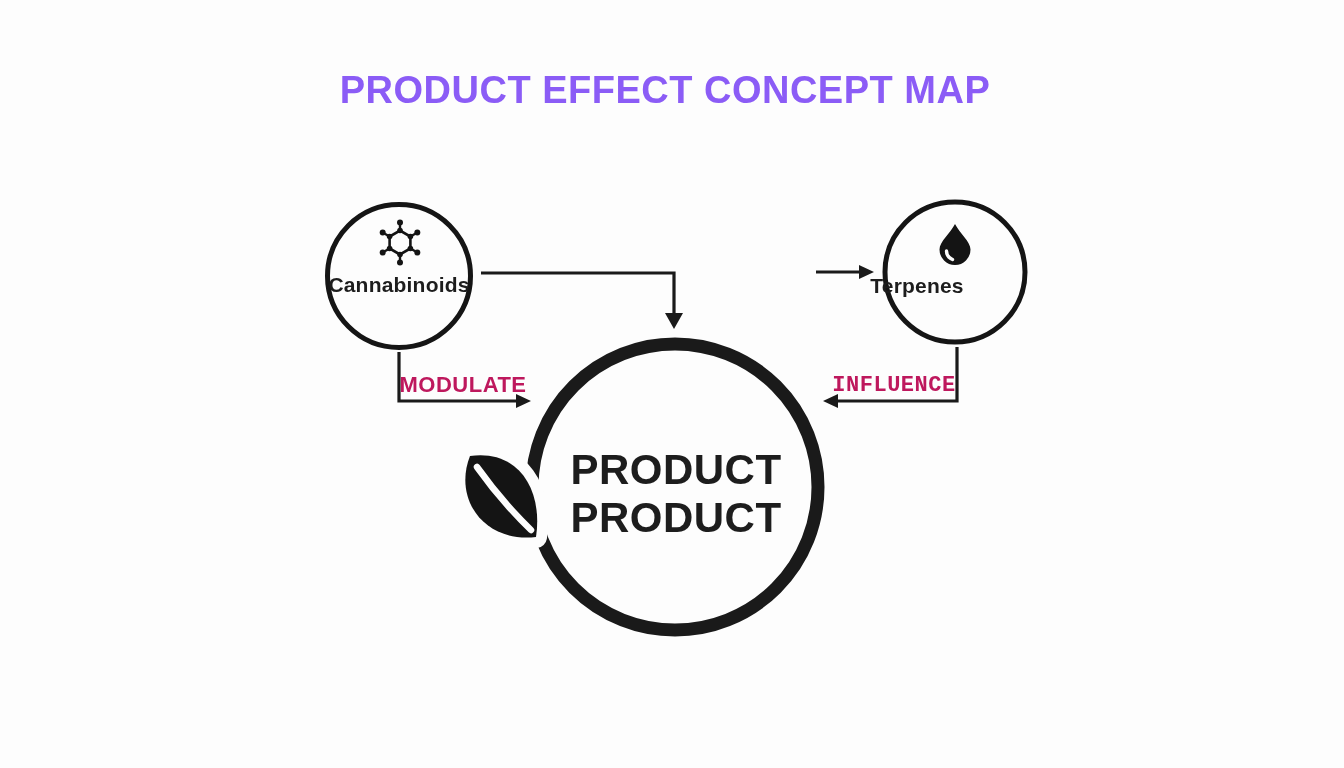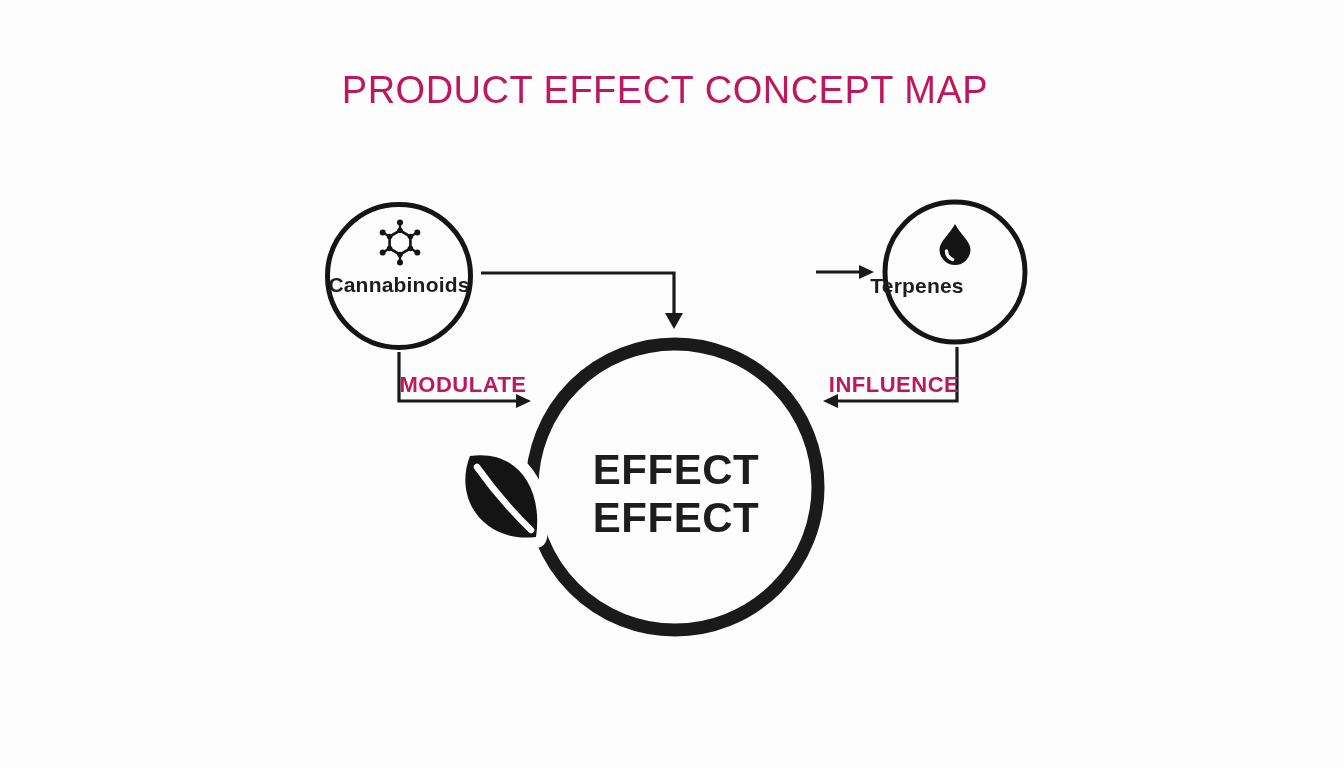--- a/index.html
+++ b/index.html
@@ -6,38 +6,38 @@
   body{
     width:1344px;height:768px;position:relative;overflow:hidden;
     background:#fdfdfd;
     font-family:"Liberation Sans", sans-serif;
     color:#1a1a1a;
   }
   .abs{position:absolute;}
   .ctr{transform:translate(-50%,-50%);text-align:center;white-space:nowrap;}
   #title{
     left:665px;top:90px;
-    font-size:38px;font-weight:400;letter-spacing:0.5px;color:#be185d;
+    font-size:38px;font-weight:700;letter-spacing:0.5px;color:#8b5cf6;
   }
   .node-label{
     font-size:21px;font-weight:700;color:#1d1d1d;letter-spacing:0.2px;text-align:center;
   }
   .edge-label{
     font-size:22px;font-weight:800;color:#be185d;letter-spacing:0.5px;
   }
   #product-effect-label{
     left:676px;top:494px;
     width:250px;white-space:normal;
     font-size:42px;font-weight:800;line-height:1.14;color:#1d1d1d;
     letter-spacing:0.5px;
   }
   #cannabinoids-label{left:399px;top:285px;}
   #terpenes-label{left:917px;top:286px;}
   #modulate-label{left:463px;top:385px;}
-  #influence-label{left:894px;top:385px;}
+  #influence-label{left:894px;top:385px;font-family:Liberation Mono, monospace;}
   svg{position:absolute;left:0;top:0;}
 </style>
 </head>
 <body>
 
 <svg width="1344" height="768" viewBox="0 0 1344 768">
 
   <circle cx="675" cy="487" r="143" fill="#fdfdfd" stroke="#1a1a1a" stroke-width="13"></circle>
 
   <g stroke="#1a1a1a" stroke-width="3.2" fill="none">
@@ -101,17 +101,17 @@
     <path d="M 946.5 251 A 9.5 9.5 0 0 0 952.5 259.5" fill="none" stroke="#fdfdfd" stroke-width="3.4" stroke-linecap="round"></path>
   </g>
 </svg>
 
 <div id="title" class="abs ctr">PRODUCT EFFECT CONCEPT MAP</div>
 
 <div id="cannabinoids-label" class="abs ctr node-label">Cannabinoids</div>
 
 <div id="terpenes-label" class="abs ctr node-label">Terpenes</div>
 
-<div id="product-effect-label" class="abs ctr">EFFECT EFFECT</div>
+<div id="product-effect-label" class="abs ctr">PRODUCT PRODUCT</div>
 
 <div id="modulate-label" class="abs ctr edge-label">MODULATE</div>
 
 <div id="influence-label" class="abs ctr edge-label">INFLUENCE</div>
 
 </body></html>

